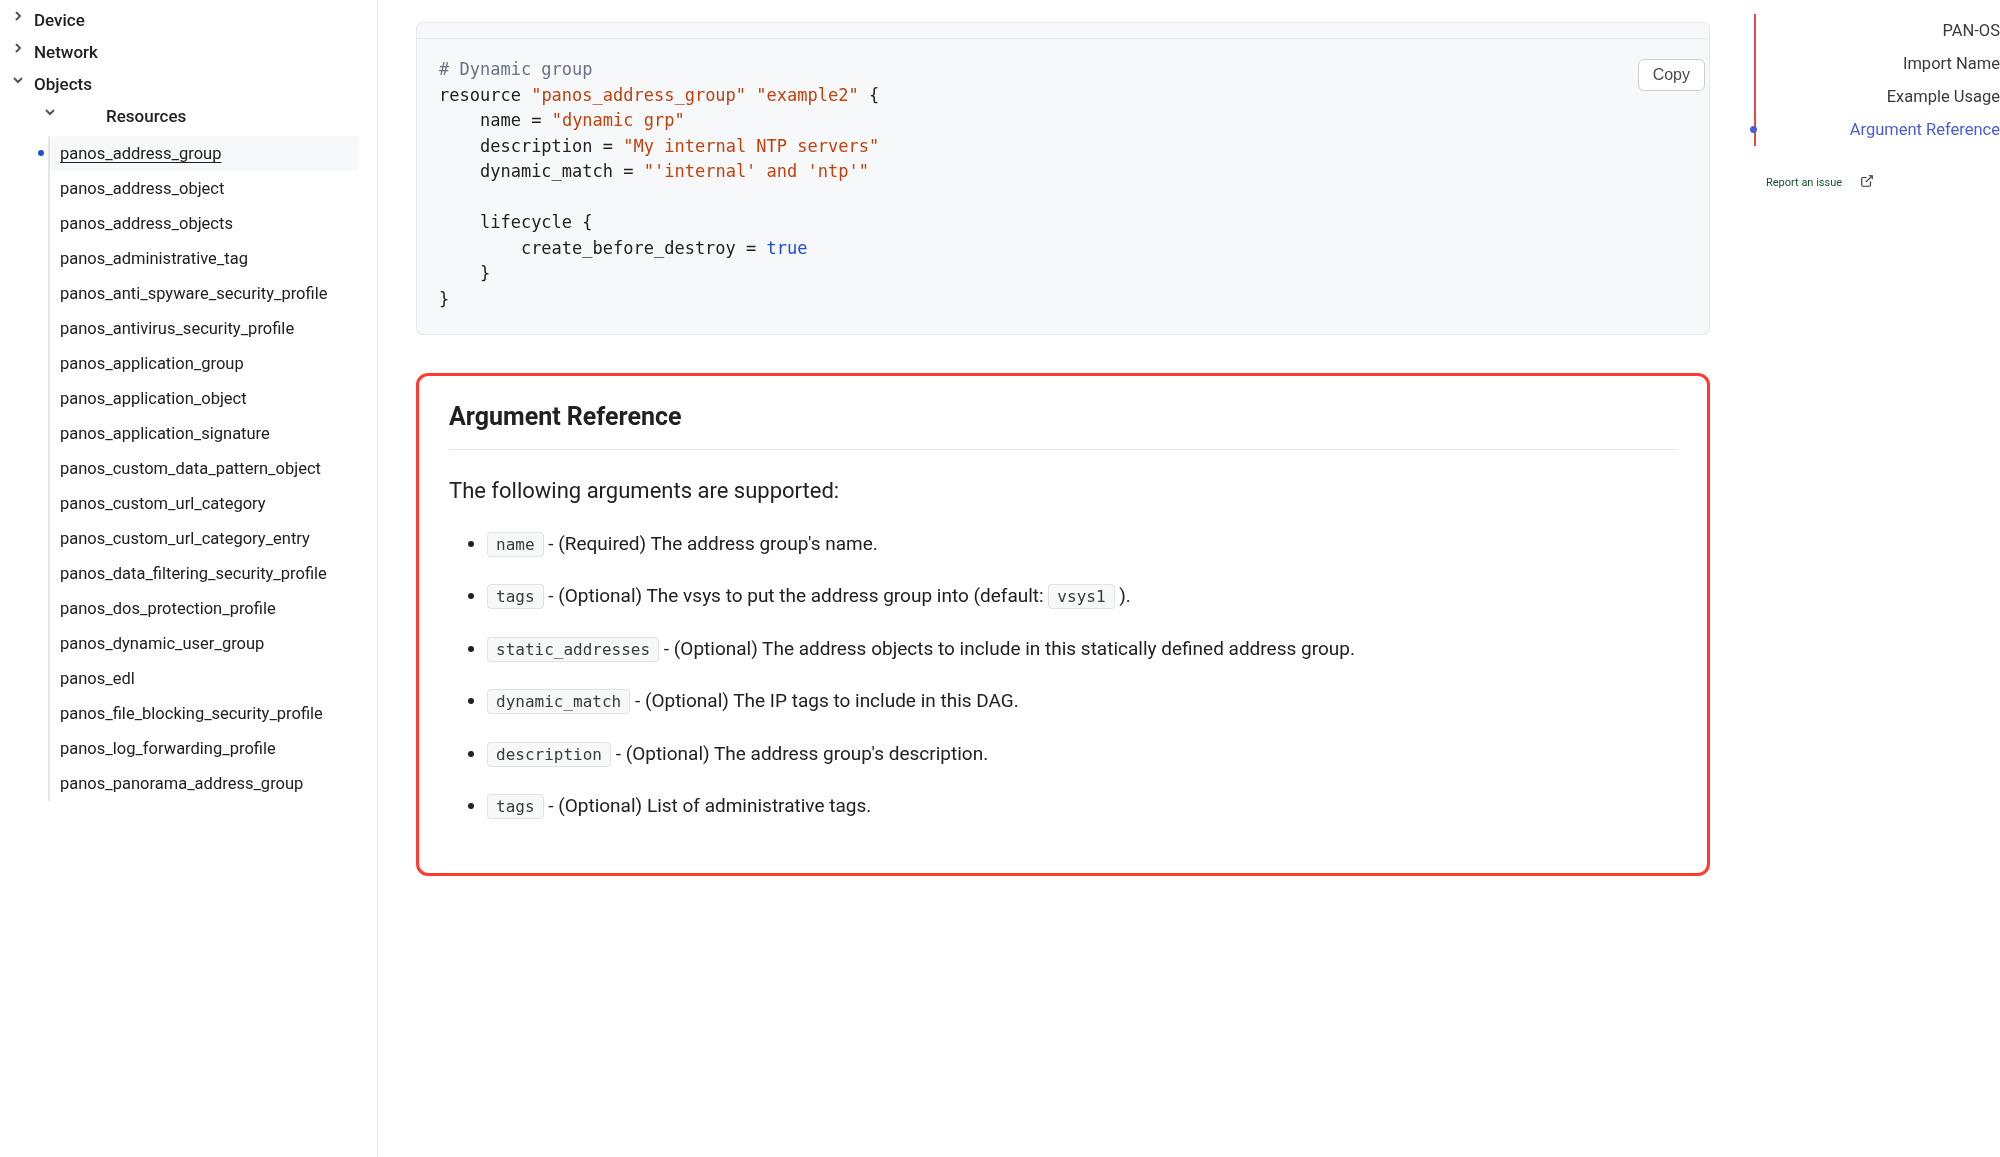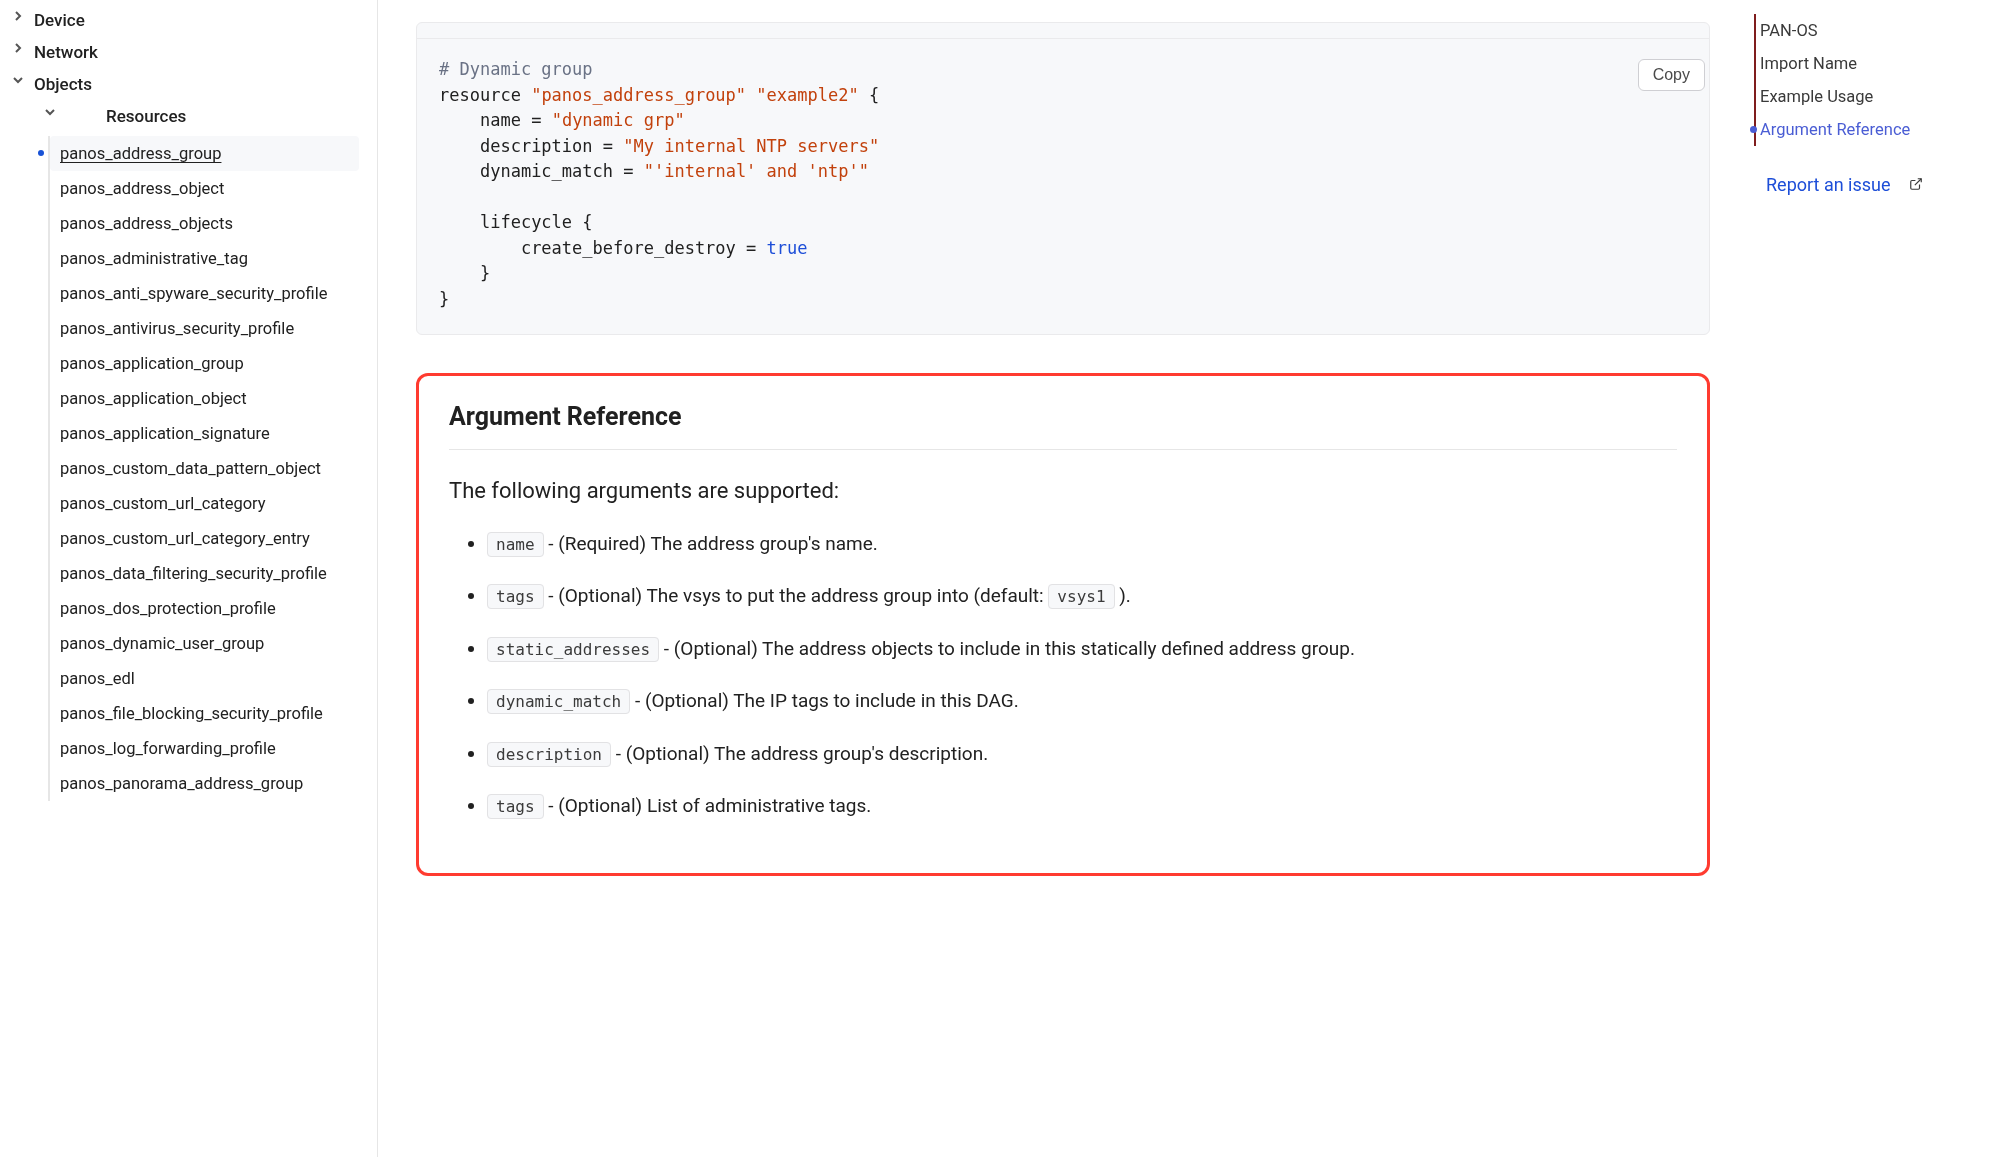--- a/index.html
+++ b/index.html
@@ -149,46 +149,47 @@
       font-size: 16px;
       color: #3b3b3b;
     }
 
     .sidebar-right {
       width: 262px;
       padding-top: 14px;
       padding-left: 16px;
     }
     .toc-item {
-      padding: 7px 0 7px 4px;
+      padding: 7px 0 7px 28px;
       font-size: 16.5px;
-      border-left: 2px solid #7f1d1d;
+      border-left: 2px solid #ef4444;
       cursor: pointer;
       color: #3a3a3a;
+      text-align: right;
     }
     .toc-item.active {
       position: relative;
       color: #4a5dd4;
     }
     .toc-item.active::before {
       content: '';
       position: absolute;
       left: -6px;
       top: 50%;
       margin-top: -4px;
       width: 7px;
       height: 7px;
       background: #4a5dd4;
       border-radius: 50%;
     }
     .toc-sep { height: 20px; border-left: 2px solid transparent; }
     .report {
       padding: 8px 0 8px 12px;
-      font-size: 18px;
-      color: #1d4ed8;
+      font-size: 11px;
+      color: #14532d;
       cursor: pointer;
       display: flex;
       align-items: center;
       gap: 18px;
     }
     .chev svg { display:block; }
   </style>
 </head>
 <body>
 

